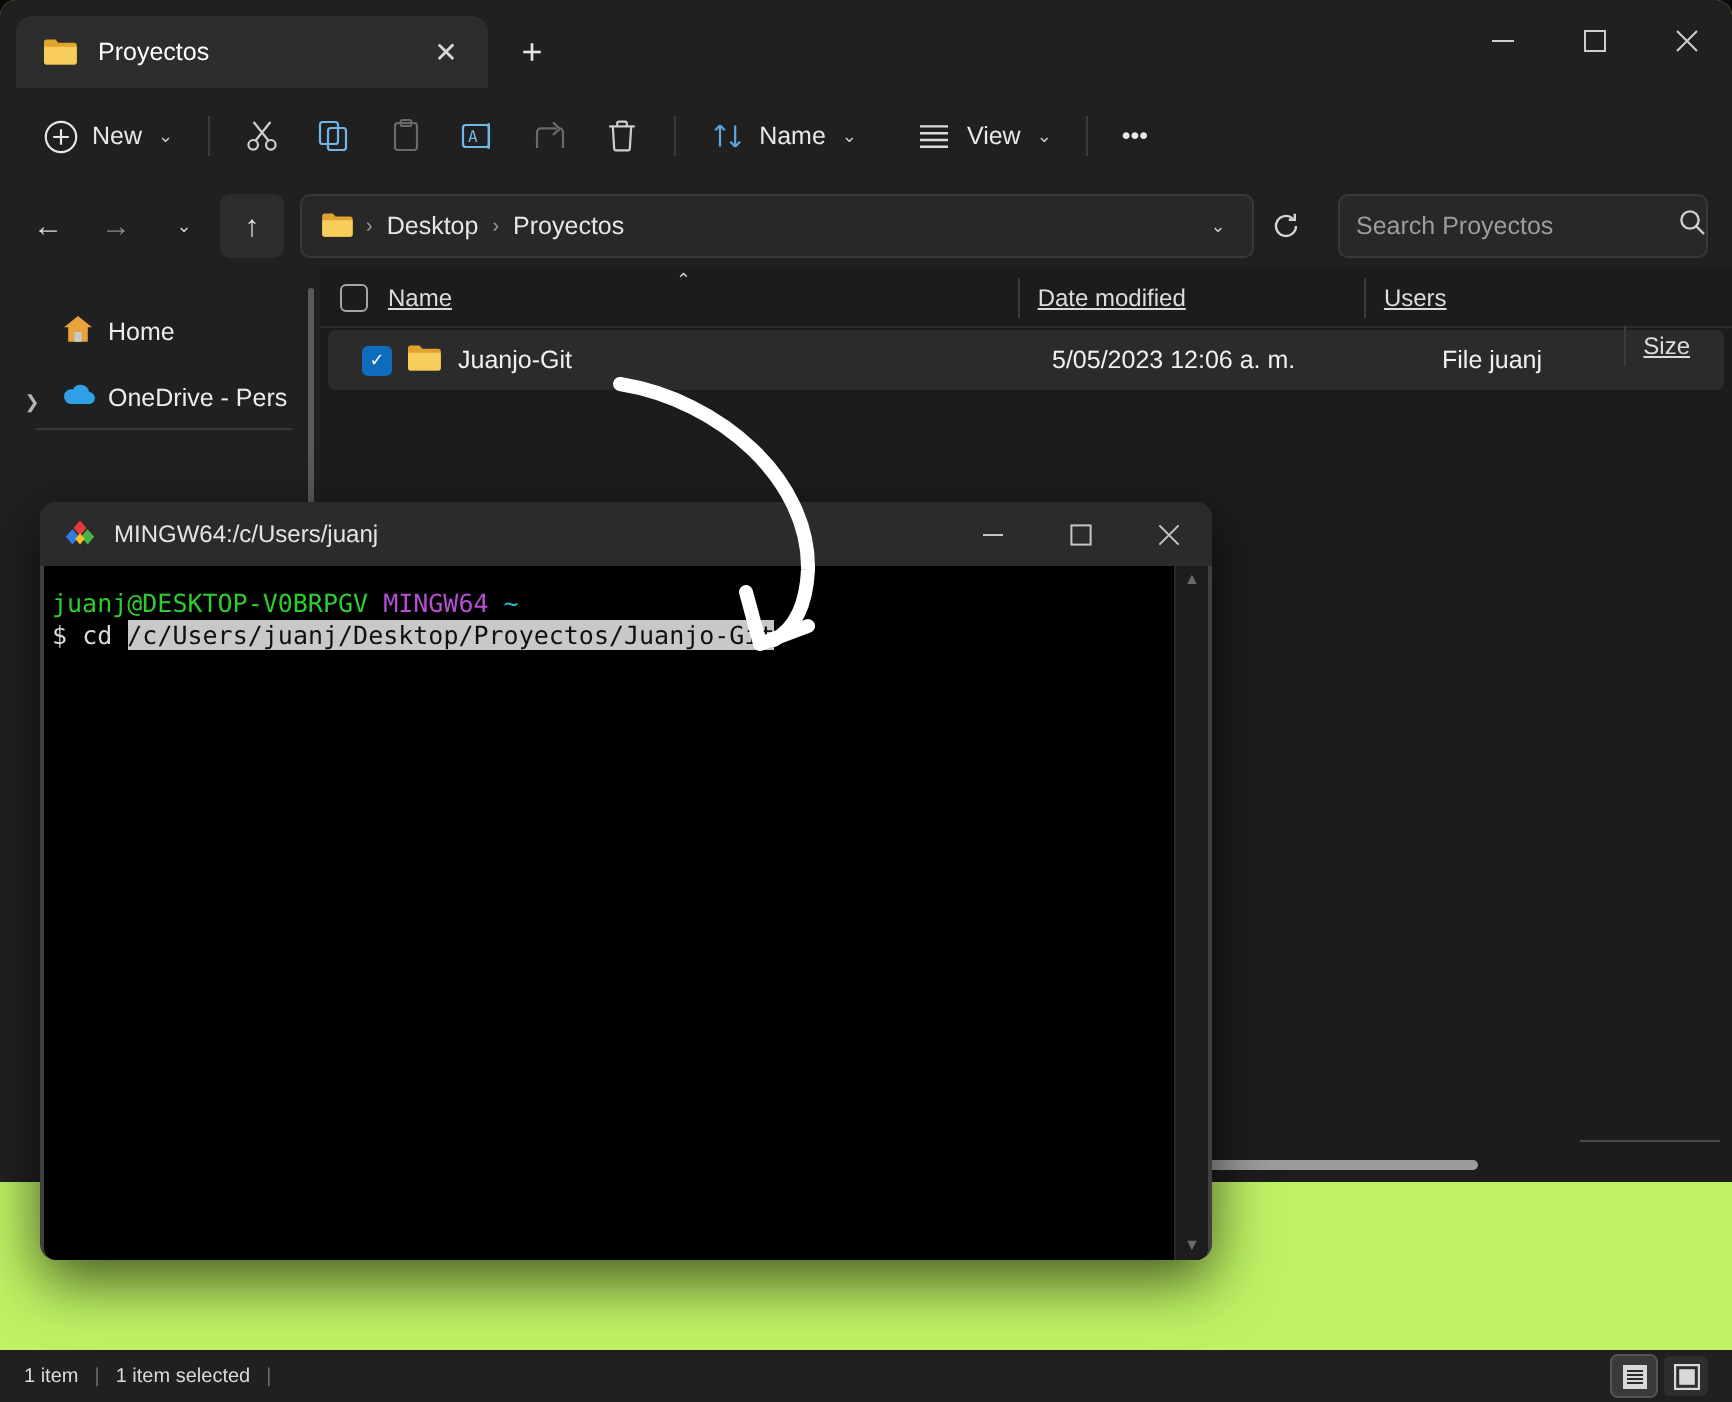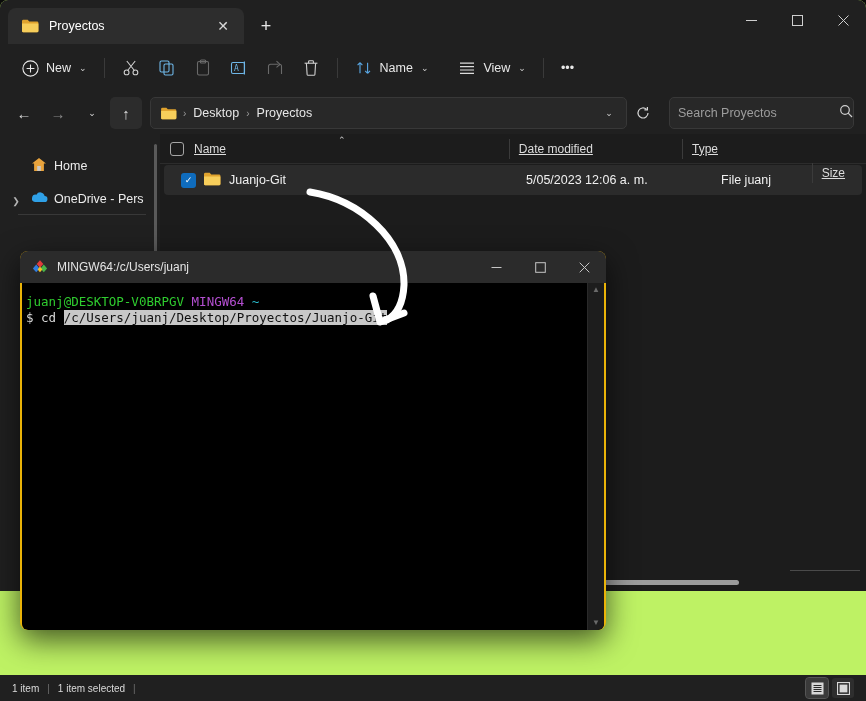--- a/index.html
+++ b/index.html
@@ -201,21 +201,21 @@
     width: 22px; height: 20px; border-radius: 3px;
     display: flex; align-items: center; justify-content: center;
     background: #2e2e2e;
   }
   .vmode.sel { background: #3a3a3a; outline: 1px solid #555; }
 
   
   .term {
     position: absolute; left: 20px; top: 251px;
     width: 586px; height: 379px;
-    background: #eab308;
+    background: #404040;
     border-radius: 8px;
     box-shadow: 0 10px 30px rgba(0,0,0,.65);
     overflow: hidden;
   }
   .term-title {
     height: 32px; display: flex; align-items: center;
     background: #2b2b2b; padding-left: 12px; gap: 9px;
   }
   .term-ico { width: 16px; height: 16px; position: relative; flex: none; }
   .term-title-text { font-size: 12px; color: #e4e4e4; flex: 1; }
@@ -464,21 +464,21 @@
         <div class="colhead">
           <div class="col col-name">
             <span class="hdr-check"></span>
             <span>Name</span>
             <span class="sort-caret">⌃</span>
           </div>
           <div class="col col-date">
             <span>Date modified</span>
           </div>
           <div class="col col-type">
-            <span>Type</span>
+            <span>Users</span>
           </div>
           <div class="col col-size">
             <span>Size</span>
           </div>
         </div>
 
         <div class="row">
           <span class="row-check">✓</span>
           <span class="row-ico">
             <svg width="17" height="14" viewBox="0 0 17 14">

